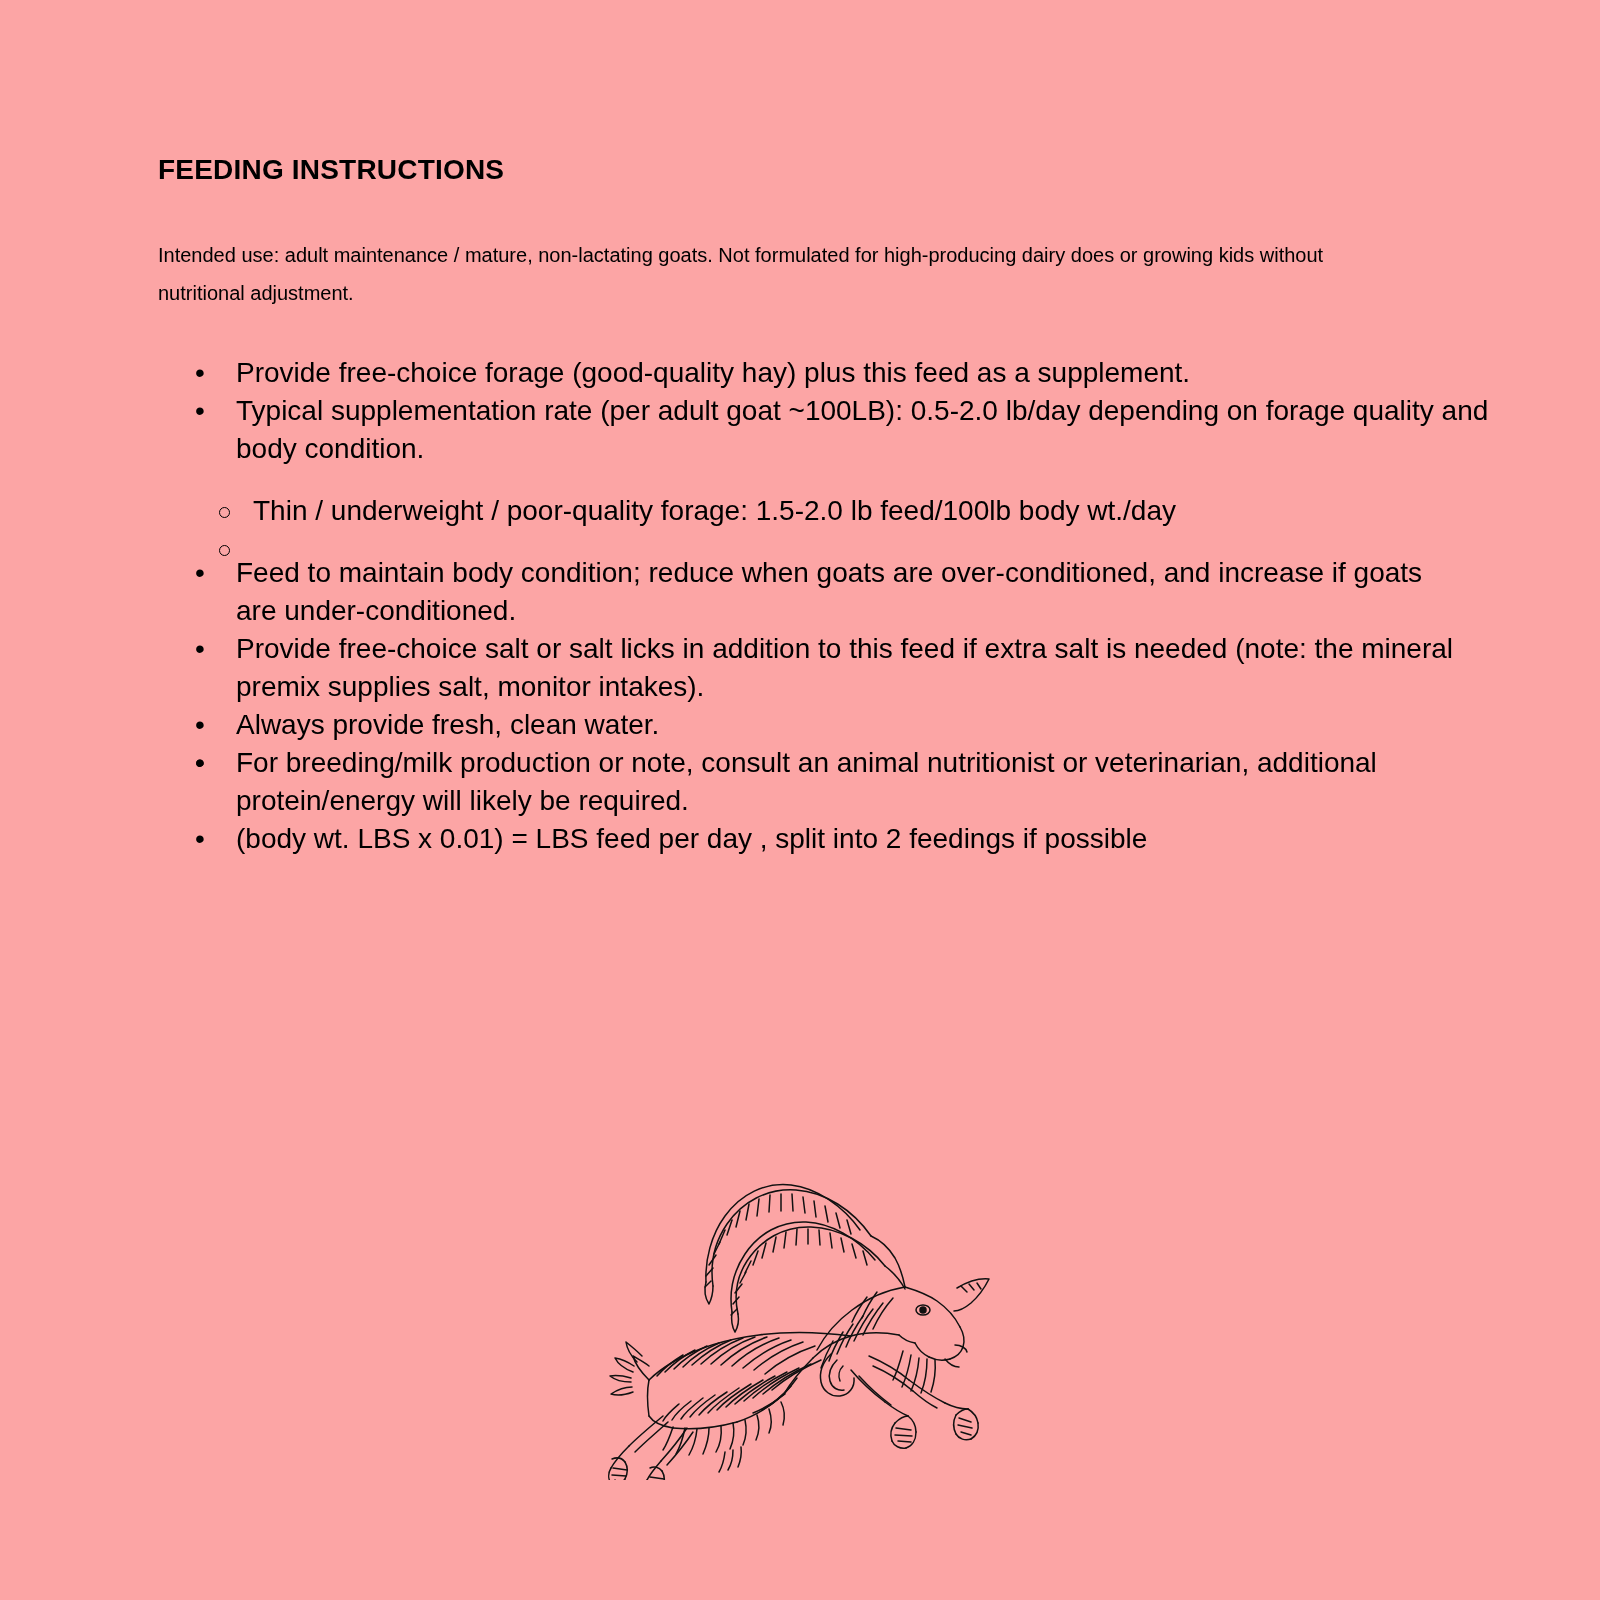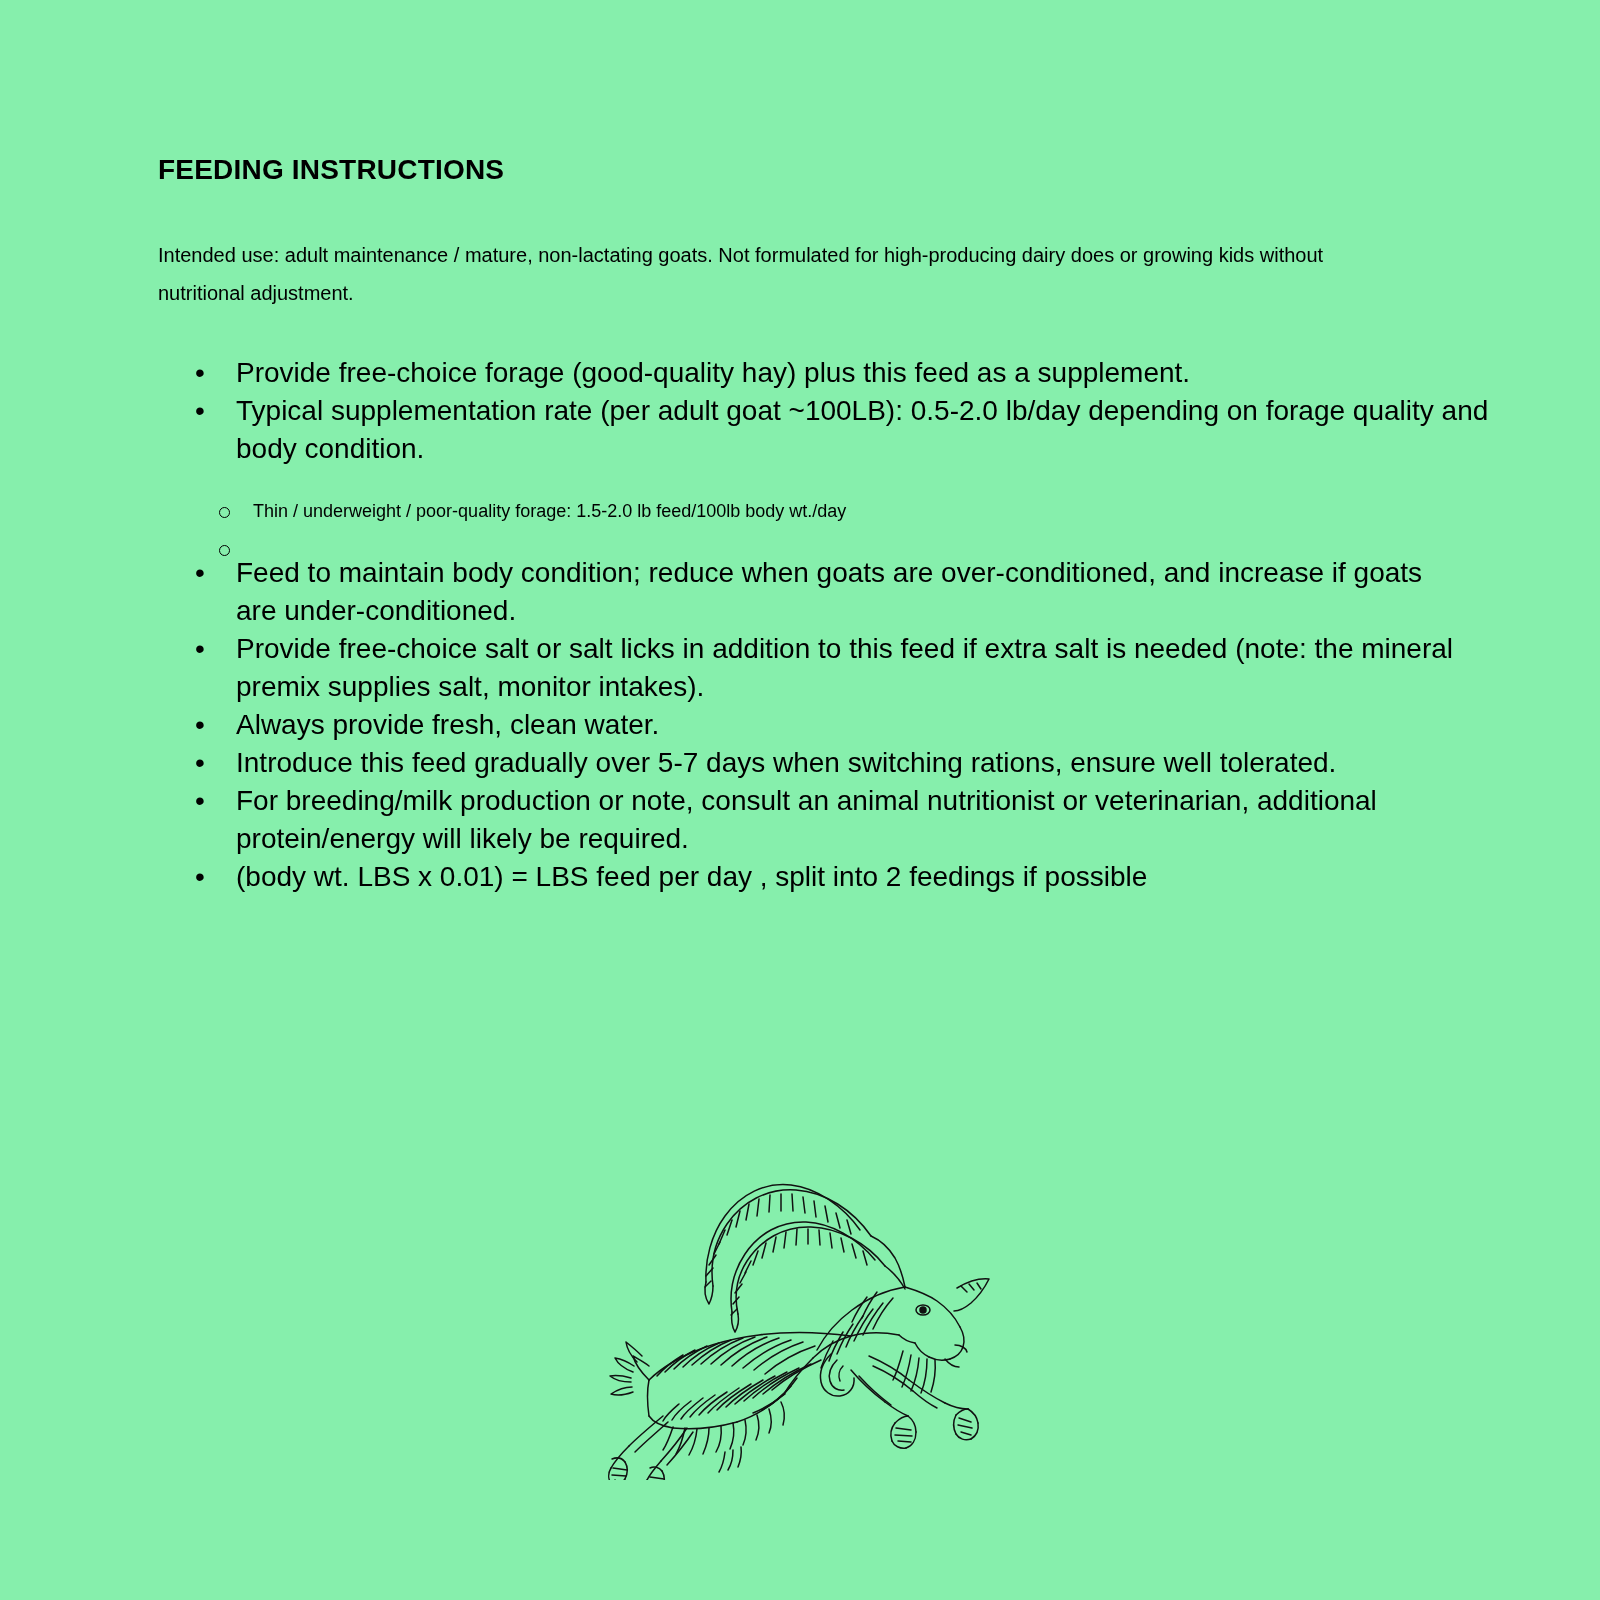--- a/index.html
+++ b/index.html
@@ -15,21 +15,21 @@
     overflow: hidden;
     position: relative;
   }
 
   .page {
     position: absolute;
     left: 0;
     top: 0;
     width: 1600px;
     height: 1600px;
-    background: #86efac;
+    background: #fca5a5;
   }
 
   .content {
     position: absolute;
     left: 158px;
     top: 152px;
     width: 1270px;
   }
 
   .doc-title {
@@ -75,21 +75,21 @@
   }
 
   ul.sub-bullets {
     list-style: none;
     margin: 24px 0 24px 0;
     padding: 0;
   }
 
   ul.sub-bullets > li {
     position: relative;
-    font-size: 18px;
+    font-size: 28px;
     line-height: 38px;
     padding-left: 34px;
     margin-left: 61px;
   }
 
   ul.sub-bullets > li > .marker-hollow {
     position: absolute;
     left: 0;
     top: 15px;
     width: 11px;
@@ -180,21 +180,20 @@
       <li class="wide-2">
         <span class="marker">•</span>
         <span>Provide free-choice salt or salt licks in addition to this feed if extra salt is needed (note: the mineral premix supplies salt, monitor intakes).</span>
       </li>
       <li>
         <span class="marker">•</span>
         <span>Always provide fresh, clean water.</span>
       </li>
       <li>
         <span class="marker">•</span>
-        <span>Introduce this feed gradually over 5-7 days when switching rations, ensure well tolerated.</span>
       </li>
       <li>
         <span class="marker">•</span>
         <span>For breeding/milk production or note, consult an animal nutritionist or veterinarian, additional protein/energy will likely be required.</span>
       </li>
     </ul>
 
 
     <ul class="formula-list">
       <li>

